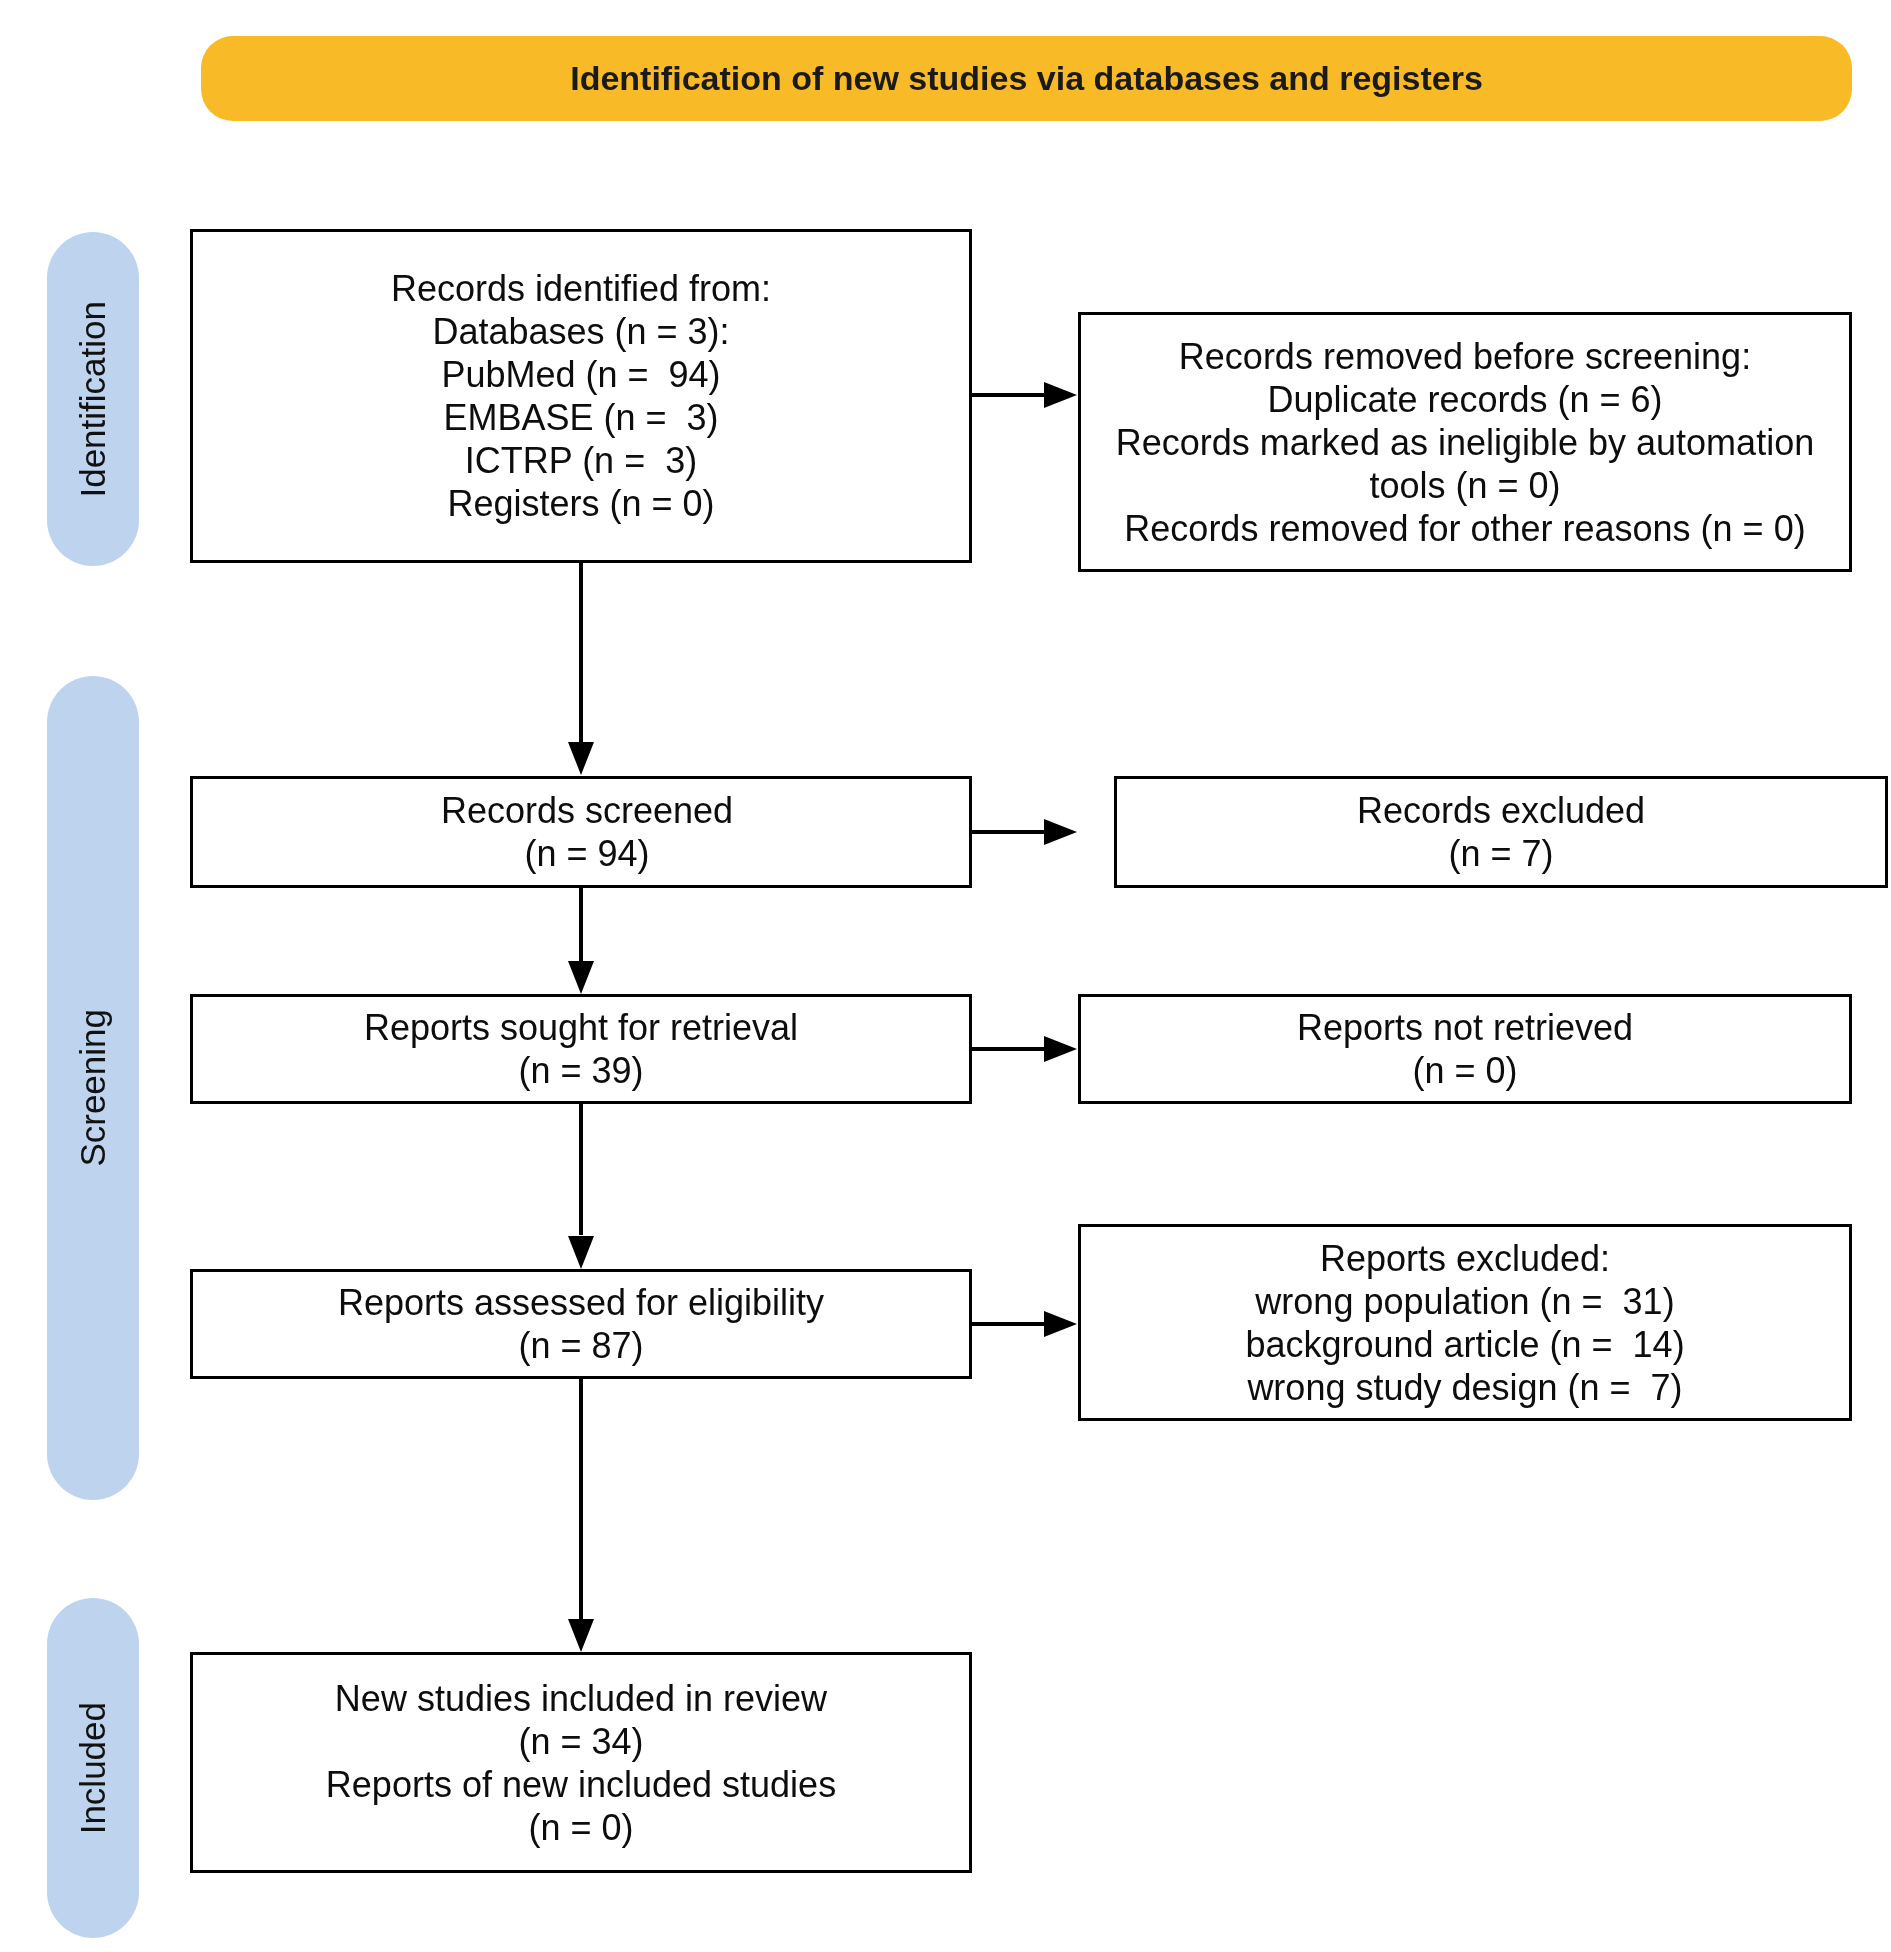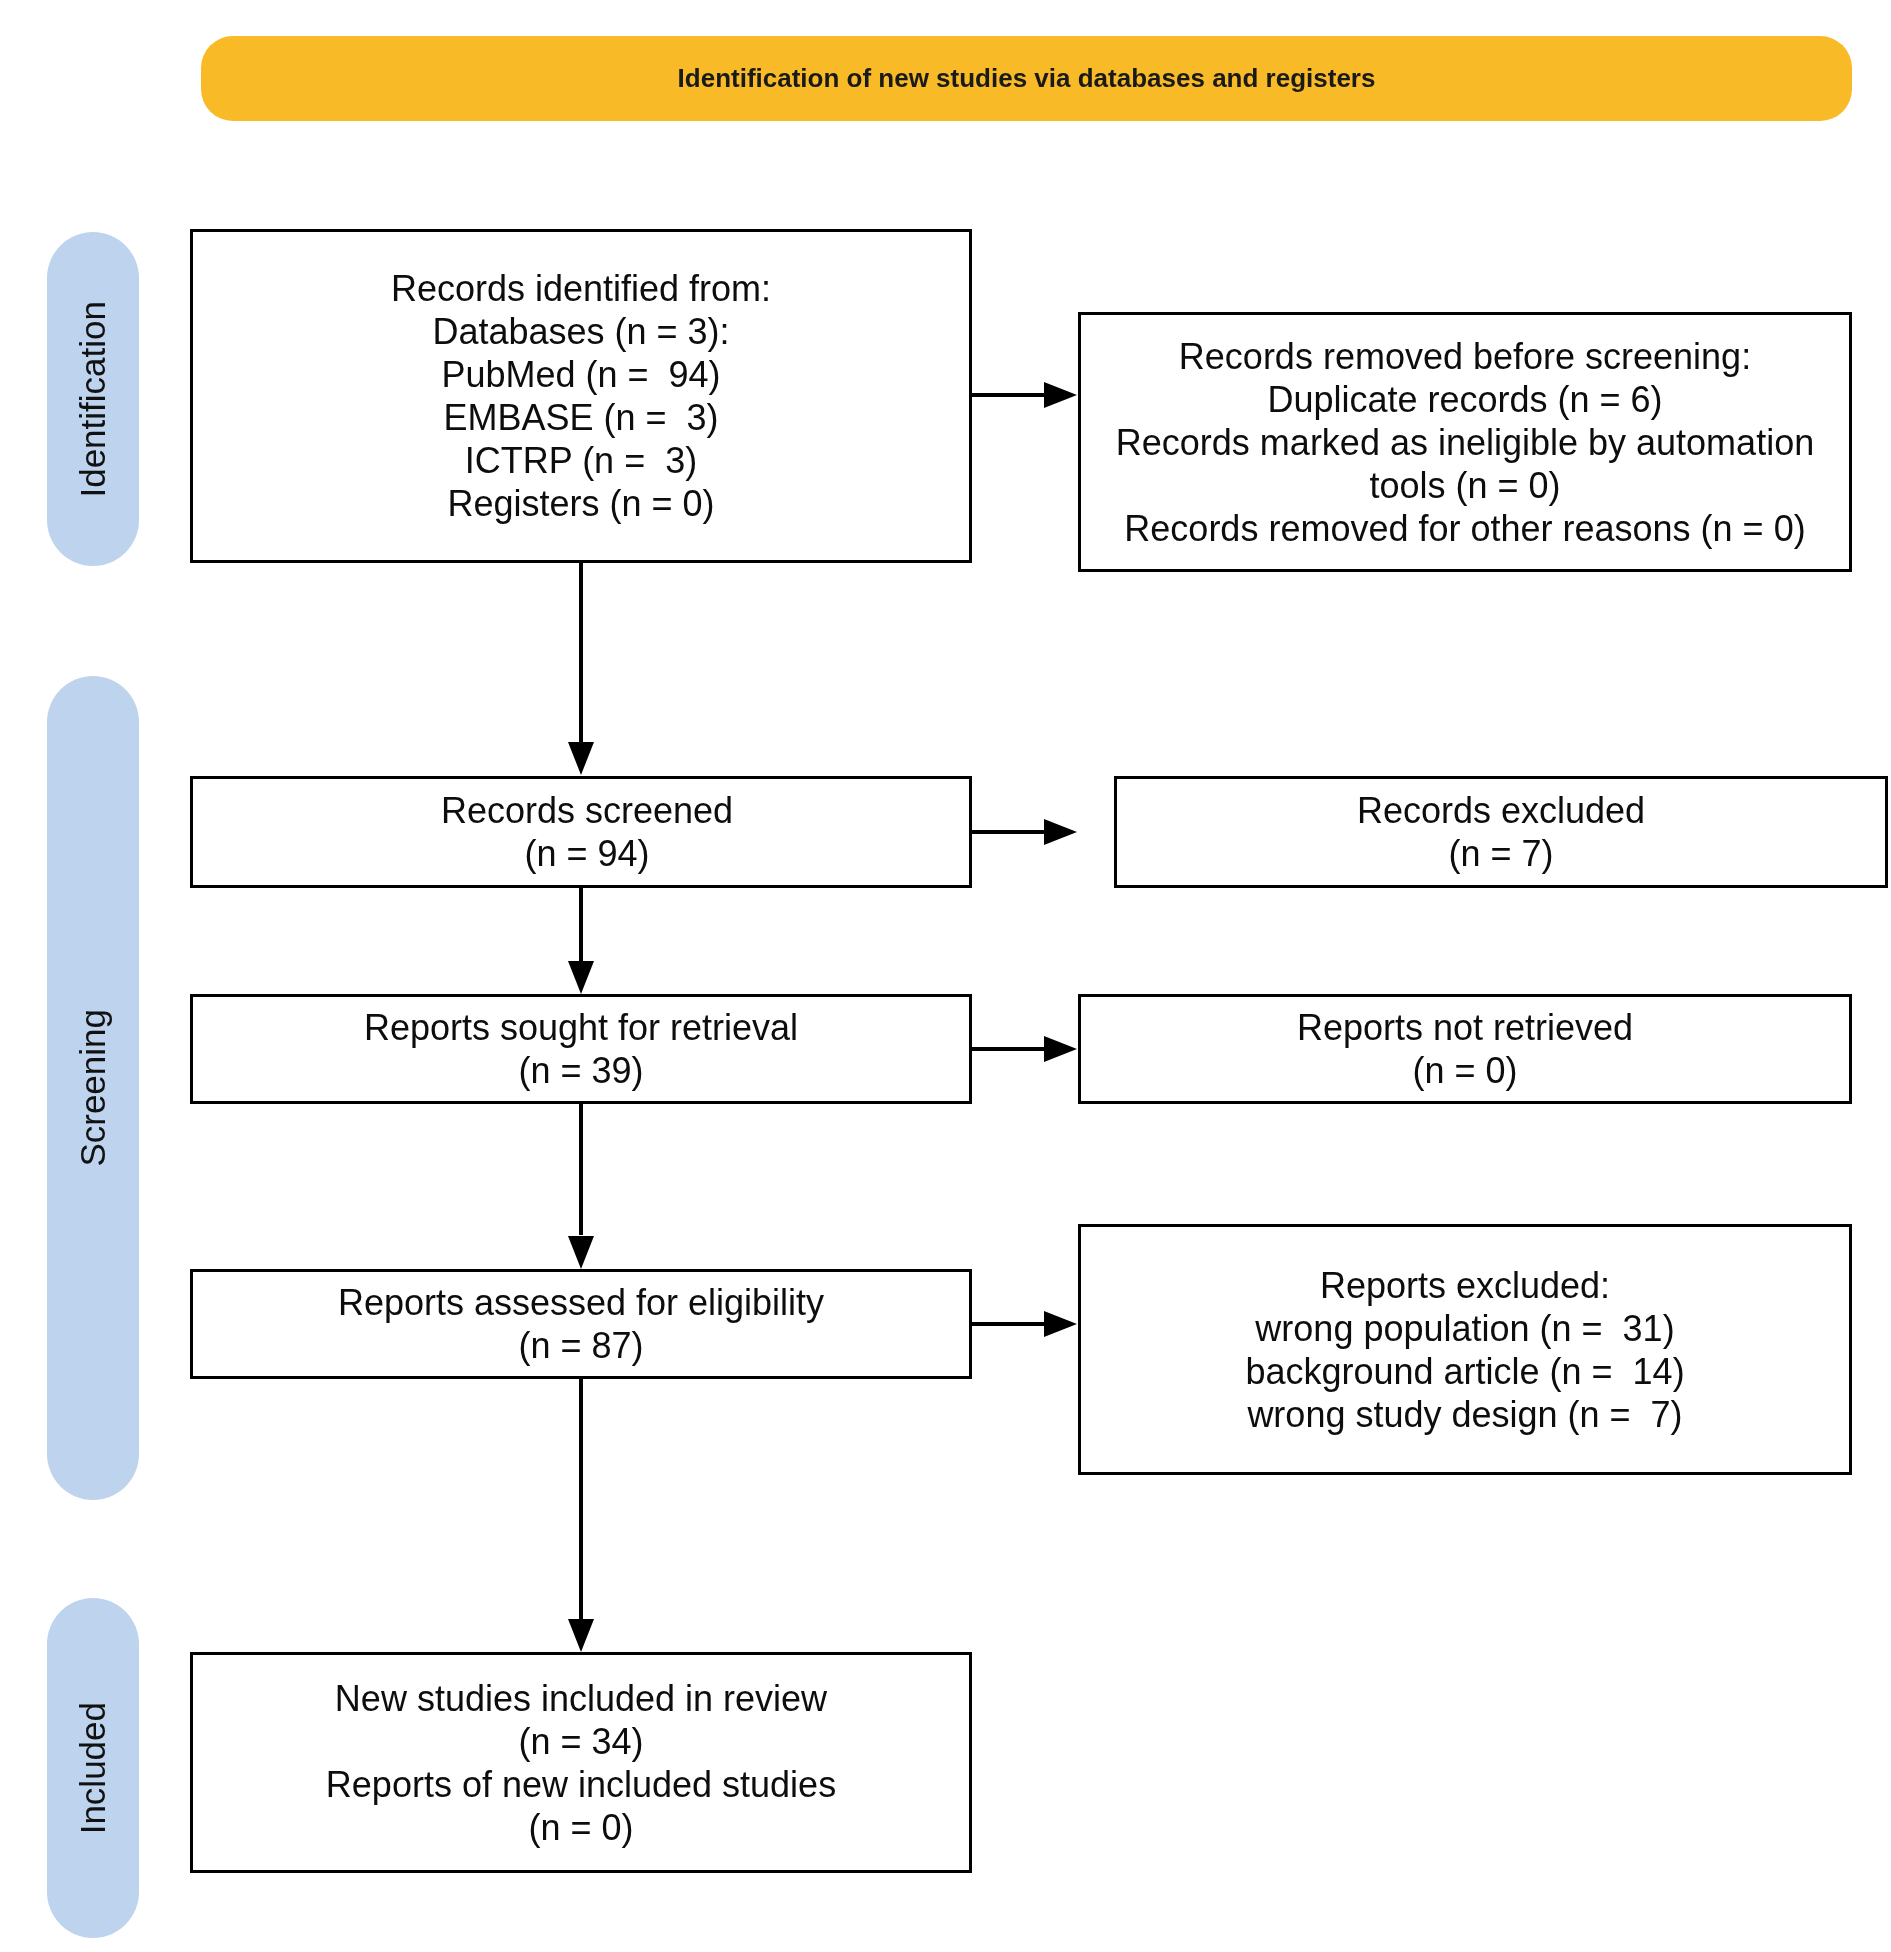--- a/index.html
+++ b/index.html
@@ -9,21 +9,21 @@
     background:#ffffff;
     font-family:"Liberation Sans","DejaVu Sans",sans-serif;
     color:#0d0d0d;
     overflow:hidden;
   }
   .banner{
     position:absolute;left:201px;top:36px;width:1651px;height:85px;
     background:#F8BA27;border-radius:32px;
     display:flex;align-items:center;justify-content:center;
   }
-  .banner span{font-size:26px;font-weight:700;color:#1a1a1a;}
+  .banner span{font-size:34px;font-weight:700;color:#1a1a1a;}
   .pill{
     position:absolute;left:47px;width:92px;
     background:#BDD3EE;border-radius:46px;
     display:flex;align-items:center;justify-content:center;
   }
   .pill span{
     writing-mode:vertical-rl;transform:rotate(180deg);
     font-size:35px;color:#111;white-space:nowrap;
   }
   .pill-identification{top:232px;height:334px;}
@@ -40,21 +40,21 @@
     font-size:36px;line-height:43px;color:#0d0d0d;
     padding:0 6px;
   }
   .b-identified{left:190px;top:229px;width:782px;height:334px;}
   .b-removed{left:1078px;top:272px;width:774px;height:260px;margin-top:40px;}
   .b-screened{left:190px;top:776px;width:782px;height:112px;padding-left:12px;}
   .b-rec-excluded{left:1078px;top:776px;width:774px;height:112px;margin-left:36px;}
   .b-sought{left:190px;top:994px;width:782px;height:110px;}
   .b-notretrieved{left:1078px;top:994px;width:774px;height:110px;}
   .b-assessed{left:190px;top:1269px;width:782px;height:110px;}
-  .b-rep-excluded{left:1078px;top:1224px;width:774px;height:251px;}
+  .b-rep-excluded{left:1078px;top:1224px;width:774px;height:197px;}
   .b-included{left:190px;top:1652px;width:782px;height:221px;}
   .vline{position:absolute;width:3.8px;background:#000;}
   .vhead{position:absolute;width:0;height:0;
     border-left:13px solid transparent;border-right:13px solid transparent;
     border-top:33px solid #000;}
   .hline{position:absolute;height:3.8px;background:#000;}
   .hhead{position:absolute;width:0;height:0;
     border-top:13px solid transparent;border-bottom:13px solid transparent;
     border-left:33px solid #000;}
   .v1l{left:579px;top:563px;height:179px;}   .v1h{left:568px;top:742px;}

